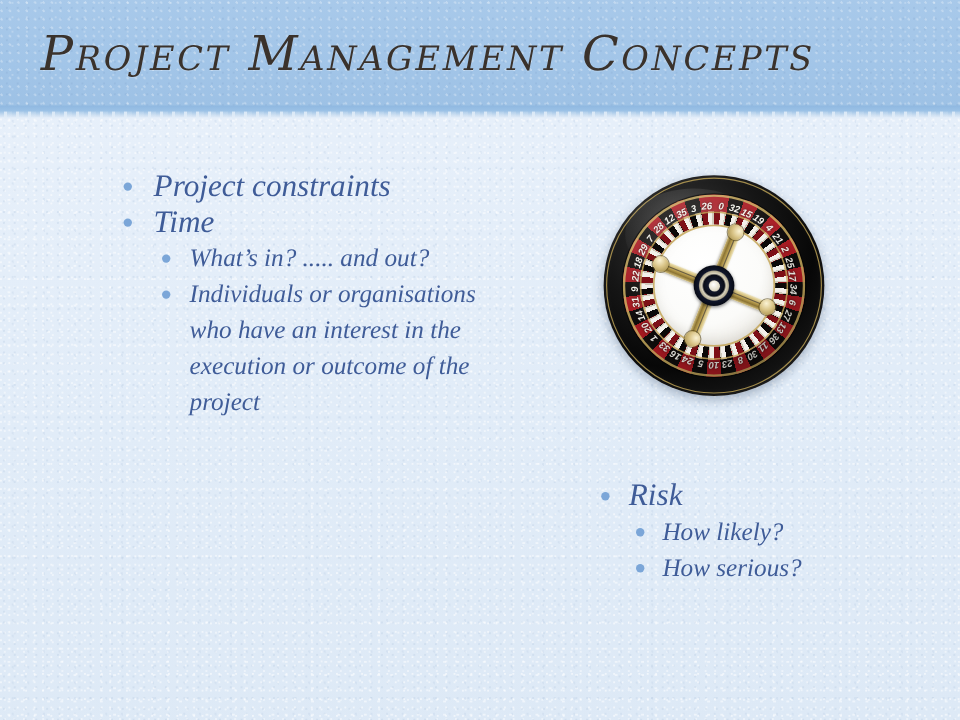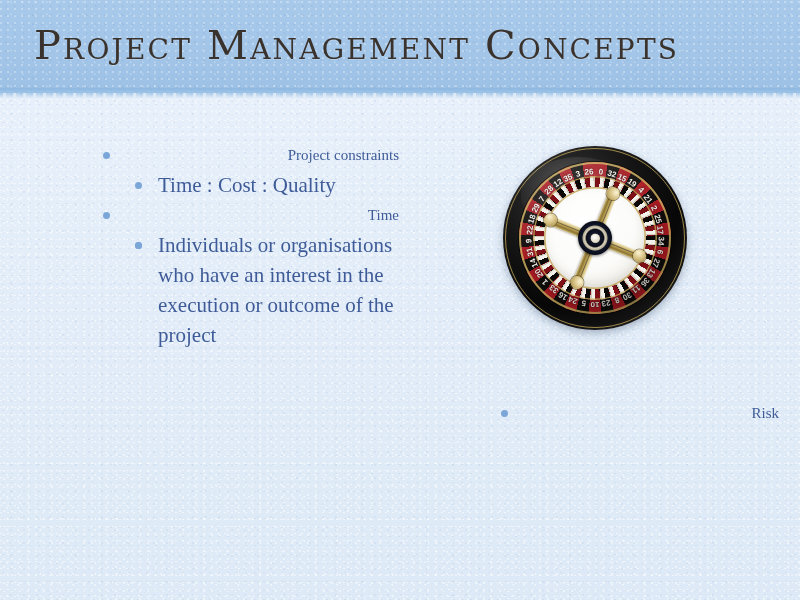--- a/index.html
+++ b/index.html
@@ -22,20 +22,21 @@
     overflow: hidden;
     background-color: #e3edf9;
     background-image:
       radial-gradient(circle at 12% 22%, rgba(255,255,255,0.55) 0 1px, transparent 1px),
       radial-gradient(circle at 37% 61%, rgba(188,206,228,0.38) 0 1px, transparent 1px),
       radial-gradient(circle at 68% 14%, rgba(255,255,255,0.5) 0 1px, transparent 1px),
       radial-gradient(circle at 83% 77%, rgba(190,208,230,0.32) 0 1px, transparent 1px),
       radial-gradient(circle at 52% 88%, rgba(255,255,255,0.45) 0 1px, transparent 1px),
       linear-gradient(176deg, #e9f1fb 0%, #e1ecf8 55%, #dde9f6 100%);
     background-size: 7px 7px, 9px 9px, 11px 11px, 13px 13px, 8px 8px, 100% 100%;
+    font-style: italic;
   }
 
   
   .header-band {
     position: absolute;
     left: 0;
     top: 0;
     width: 800px;
     height: 90px;
     background-color: #a5c7e9;
@@ -102,25 +103,24 @@
     border-radius: 50%;
     background: #7ba6d8;
   }
   .bullet-row > .bullet-text {
     display: block;
     color: #3f5c98;
   }
 
   
   .lvl1 {
-    font-size: 15px;
+    font-size: 26px;
     line-height: 30px;
     padding-left: 29px;
     margin-bottom: 0px;
-    text-align: right;
   }
   .lvl1 > .bullet-dot {
     width: 7px;
     height: 7px;
     left: 4px;
     top: 12px;
   }
 
   
   .lvl2 {
@@ -334,30 +334,27 @@
   <div class="header-band"></div>
   <div class="header-edge"></div>
 
   <div class="slide-title">Project Management Concepts</div>
 
   <ul class="bullet-list left-column">
     <li class="bullet-row lvl1">
       <span class="bullet-dot"></span>
       <span class="bullet-text">Project constraints</span>
     </li>
+    <li class="bullet-row lvl1">
+      <span class="bullet-dot"></span>
+      <span class="bullet-text">Time</span>
+    </li>
     <li class="bullet-row lvl2">
       <span class="bullet-dot"></span>
-      <span class="bullet-text">Time : Cost : Quality</span>
-    </li>
-    <li class="bullet-row lvl1">
-      <span class="bullet-dot"></span>
-      <span class="bullet-text">Time</span>
-    </li>
-    <li class="bullet-row lvl2">
-      <span class="bullet-dot"></span>
+      <span class="bullet-text">What’s in? ..... and out?</span>
     </li>
     <li class="bullet-row lvl2">
       <span class="bullet-dot"></span>
       <span class="bullet-text">Individuals or organisations who have an interest in the execution or outcome of the project</span>
     </li>
   </ul>
 
   <div class="wheel-figure">
     <div class="wheel-outer">
       <div class="wheel-rim-gold"></div>
@@ -488,15 +485,23 @@
         <div class="wheel-hub"></div>
       </div>
     </div>
   </div>
 
   <ul class="bullet-list right-column">
     <li class="bullet-row lvl1">
       <span class="bullet-dot"></span>
       <span class="bullet-text">Risk</span>
     </li>
+    <li class="bullet-row lvl2">
+      <span class="bullet-dot"></span>
+      <span class="bullet-text">How likely?</span>
+    </li>
+    <li class="bullet-row lvl2">
+      <span class="bullet-dot"></span>
+      <span class="bullet-text">How serious?</span>
+    </li>
   </ul>
 
 </div>
 
 </body></html>

